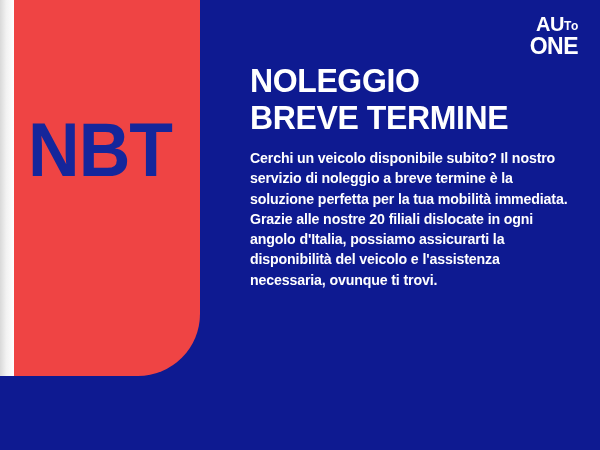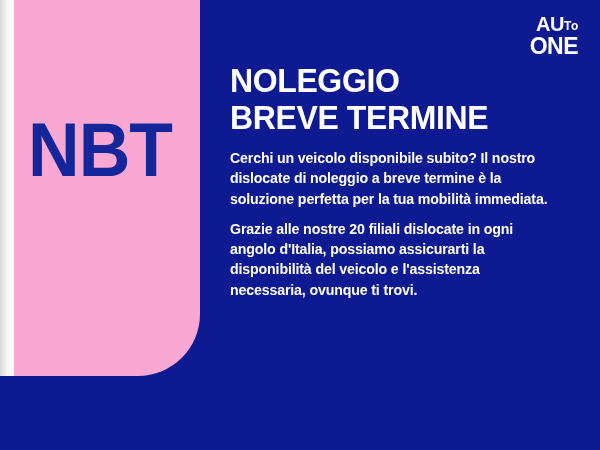--- a/index.html
+++ b/index.html
@@ -22,21 +22,21 @@
     overflow: hidden;
   }
 
   
   #left-panel {
     position: absolute;
     left: 0;
     top: 0;
     width: 200px;
     height: 376px;
-    background: #f9a8d4;
+    background: #ef4444;
     border-bottom-right-radius: 62px;
     box-sizing: border-box;
     display: flex;
     align-items: center;
     justify-content: center;
   }
   
   #left-edge-shade {
     position: absolute;
     left: 0;
@@ -96,21 +96,21 @@
     position: relative;
     top: -1px;
   }
   .logo-row-bottom .logo-big {
     font-size: 23px;
   }
 
   
   #content {
     position: absolute;
-    left: 230px;
+    left: 250px;
     top: 62px;
     width: 325px;
     color: #ffffff;
   }
 
   #headline {
     font-family: "Liberation Sans", sans-serif;
     font-weight: 700;
     font-size: 33px;
     line-height: 37px;
@@ -126,21 +126,21 @@
 
   .body-par {
     font-family: "Liberation Sans", sans-serif;
     font-weight: 700;
     font-size: 14.2px;
     line-height: 20.3px;
     letter-spacing: -0.15px;
     margin: 0;
   }
   .body-par + .body-par {
-    margin-top: 10px;
+    margin-top: 0px;
   }
 </style>
 </head>
 <body>
 
 <div id="banner">
 
   <div id="left-panel">
     <div id="left-edge-shade"></div>
     <div id="brand-mark">NBT</div>
@@ -159,18 +159,18 @@
     </div>
   </div>
 
   <div id="content">
 
     <h1 id="headline">
       <span class="hl-line">NOLEGGIO</span>
       <span class="hl-line">BREVE TERMINE</span>
     </h1>
 
-    <p class="body-par">Cerchi un veicolo disponibile subito? Il nostro dislocate di noleggio a breve termine è la soluzione perfetta per la tua mobilità immediata.</p>
+    <p class="body-par">Cerchi un veicolo disponibile subito? Il nostro servizio di noleggio a breve termine è la soluzione perfetta per la tua mobilità immediata.</p>
     <p class="body-par">Grazie alle nostre 20 filiali dislocate in ogni angolo d'Italia, possiamo assicurarti la disponibilità del veicolo e l'assistenza necessaria, ovunque ti trovi.</p>
 
   </div>
 
 </div>
 
 </body></html>

